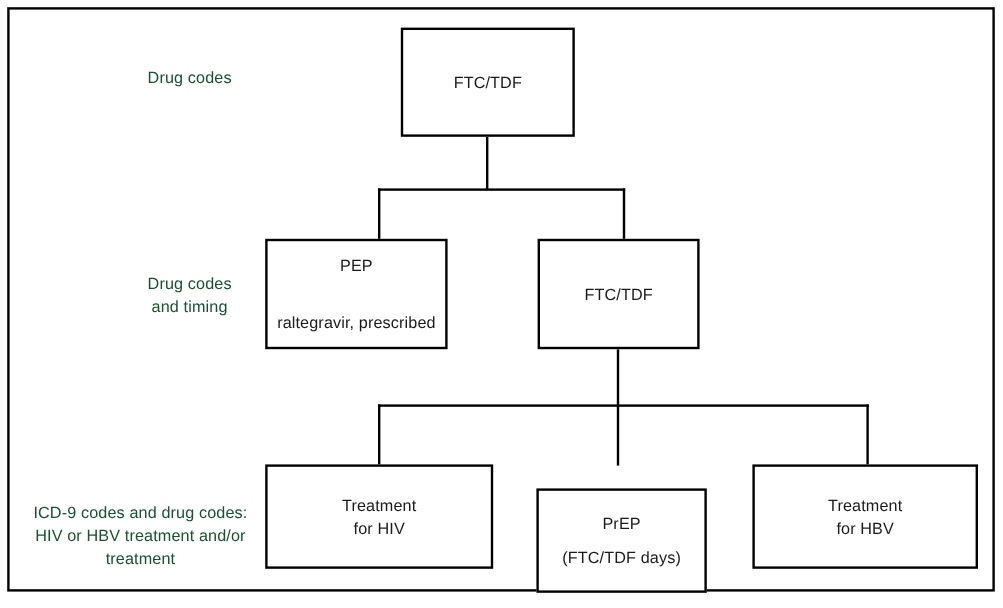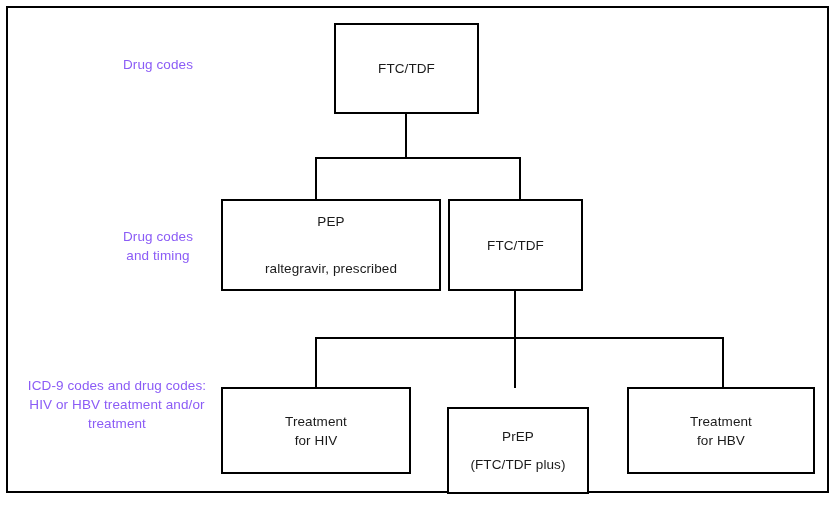--- a/index.html
+++ b/index.html
@@ -29,26 +29,26 @@
     border: 2px solid #000000;
     box-sizing: border-box;
     background: #ffffff;
   }
   
   .row-label {
     position: absolute;
     text-align: center;
     font-size: 13.5px;
     line-height: 19px;
-    color: #8b5cf6;
+    color: #14532d;
     letter-spacing: 0.1px;
   }
   #row-label-1 { left: 80px;  top: 55px;  width: 156px; }
   #row-label-2 { left: 80px;  top: 227px; width: 156px; }
-  #row-label-3 { left: 14px;  top: 376px; width: 206px; }
+  #row-label-3 { left: 14px;  top: 418px; width: 206px; }
 
   
   .node-box {
     position: absolute;
     border: 2px solid #000000;
     box-sizing: border-box;
     background: #ffffff;
     display: flex;
     flex-direction: column;
     align-items: center;
@@ -61,21 +61,21 @@
     letter-spacing: 0.1px;
   }
   .node-title { display: block; }
   .node-sub {
     display: block;
     margin-top: 9px;
   }
   .node-sub.tight { margin-top: 9px; }
 
   #node-ftc-top    { left: 334px; top: 23px;  width: 145px; height: 91px; }
-  #node-pep        { left: 221px; top: 199px; width: 220px; height: 92px; }
+  #node-pep        { left: 221px; top: 199px; width: 152px; height: 92px; }
   #node-ftc-mid    { left: 448px; top: 199px; width: 135px; height: 92px; }
   #node-treat-hiv  { left: 221px; top: 387px; width: 190px; height: 87px; }
   #node-prep       { left: 447px; top: 387px; width: 142px; height: 87px; margin-top: 20px; }
   #node-treat-hbv  { left: 627px; top: 387px; width: 188px; height: 87px; }
 
   
   .conn {
     position: absolute;
     background: #000000;
   }
@@ -143,20 +143,20 @@
     <span class="node-title">FTC/TDF</span>
   </div>
 
   <div class="node-box" id="node-treat-hiv">
     <span class="node-title">Treatment</span>
     <span class="node-title">for HIV</span>
   </div>
 
   <div class="node-box" id="node-prep">
     <span class="node-title">PrEP</span>
-    <span class="node-sub tight">(FTC/TDF plus)</span>
+    <span class="node-sub tight">(FTC/TDF days)</span>
   </div>
 
   <div class="node-box" id="node-treat-hbv">
     <span class="node-title">Treatment</span>
     <span class="node-title">for HBV</span>
   </div>
 </div>
 
 </body></html>

